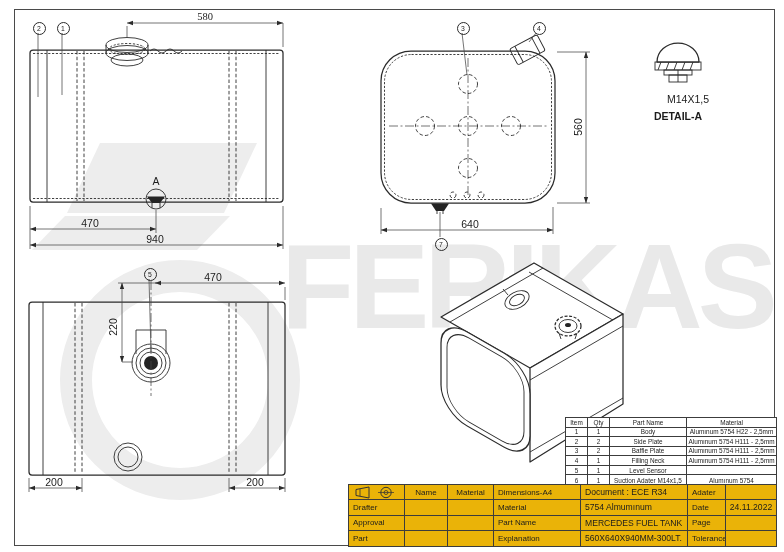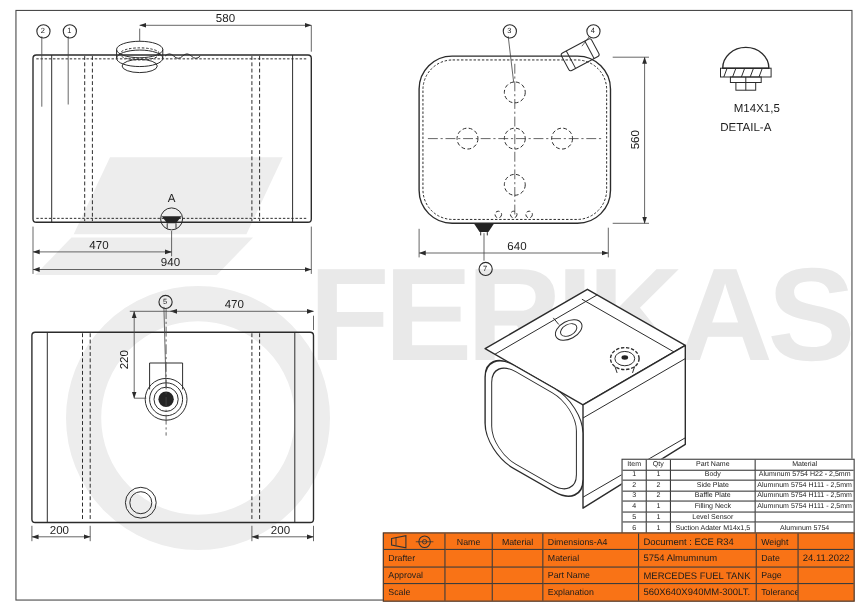--- a/index.html
+++ b/index.html
@@ -27,21 +27,21 @@
            font-size:6.8px;display:flex;align-items:center;justify-content:center;z-index:3;}
   
   .parts{position:absolute;left:565px;top:417px;width:210px;height:67px;background:#fff;z-index:4;
          display:grid;grid-template-columns:22px 22px 77px 89px;grid-auto-rows:9.55px;
          border:1px solid #3c3c3c;font-size:6.4px;}
   .pt-cell{border-right:1px solid #3c3c3c;border-bottom:1px solid #3c3c3c;
            display:flex;align-items:center;justify-content:center;overflow:hidden;white-space:nowrap;}
   .pt-cell.lastc{border-right:none;}
   .pt-cell.lastr{border-bottom:none;}
   
-  .tblock{position:absolute;left:348px;top:484px;width:427px;height:61px;background:#f97316;z-index:4;
+  .tblock{position:absolute;left:348px;top:484px;width:427px;height:61px;background:#eab308;z-index:4;
           display:grid;grid-template-columns:56px 43px 46px 87px 107px 38px 50px;
           grid-auto-rows:15.25px;border:1.3px solid #3c3c3c;font-size:8px;}
   .tb-cell{border-right:1px solid #3c3c3c;border-bottom:1px solid #3c3c3c;
            display:flex;align-items:center;padding:0 0 0 4px;overflow:hidden;white-space:nowrap;}
   .tb-cell.lastc{border-right:none;}
   .tb-cell.lastr{border-bottom:none;}
   .tb-cell.ctr{justify-content:center;padding:0;}
   .tb-cell.big{font-size:8.6px;}
 </style>
 </head>
@@ -215,35 +215,35 @@
       <g>
         <ellipse class="s" cx="568" cy="326" rx="13" ry="10" stroke-dasharray="3,1.6" stroke-width="2.2"></ellipse>
         <ellipse class="s2" cx="568" cy="326" rx="9" ry="6.5"></ellipse>
         <ellipse class="fillk" cx="568" cy="325" rx="3" ry="2"></ellipse>
         <line class="s2" x1="559" y1="333" x2="561" y2="339"></line>
         <line class="s2" x1="577" y1="333" x2="575" y2="339"></line>
       </g>
     </g>
   </svg>
 
-  <span class="dim" style="left:205px;top:11px;">580</span>
+  <span class="dim" style="left:205px;top:11px;font-family:Liberation Serif, serif;">580</span>
   <span class="dim" style="left:90px;top:217px;">470</span>
   <span class="dim" style="left:155px;top:233px;">940</span>
   <span class="dim" style="left:156px;top:175px;">A</span>
 
   <span class="dim rot" style="left:578px;top:127px;">560</span>
   <span class="dim" style="left:470px;top:218px;text-align:right;">640</span>
 
   <span class="dim" style="left:213px;top:271px;">470</span>
   <span class="dim rot" style="left:113px;top:327px;">220</span>
   <span class="dim" style="left:54px;top:476px;">200</span>
   <span class="dim" style="left:255px;top:476px;">200</span>
 
   <span class="dim" style="left:678px;top:93px;padding-left:20px;">M14X1,5</span>
-  <span class="dim" style="left:678px;top:110px;">DETAIL-A</span>
+  <span class="dim" style="left:678px;top:110px;font-weight:bold;">DETAIL-A</span>
 
   <div class="balloon" style="left:32.5px;top:21.5px;">2</div>
   <div class="balloon" style="left:56.5px;top:21.5px;">1</div>
   <div class="balloon" style="left:456.5px;top:21.5px;">3</div>
   <div class="balloon" style="left:532.5px;top:21.5px;">4</div>
   <div class="balloon" style="left:434.5px;top:237.5px;">7</div>
   <div class="balloon" style="left:143.5px;top:267.5px;">5</div>
 
   <div class="parts">
     <div class="pt-cell">Item</div>
@@ -290,40 +290,40 @@
         <line x1="7" y1="3" x2="7" y2="10" stroke="#333" stroke-width="0.8"></line>
         <circle cx="33" cy="6.5" r="5.2" fill="none" stroke="#333" stroke-width="1"></circle>
         <circle cx="33" cy="6.5" r="2" fill="none" stroke="#333" stroke-width="0.8"></circle>
         <line x1="25" y1="6.5" x2="41" y2="6.5" stroke="#333" stroke-width="0.7"></line>
       </svg>
     </div>
     <div class="tb-cell ctr">Name</div>
     <div class="tb-cell ctr">Material</div>
     <div class="tb-cell">Dimensions-A4</div>
     <div class="tb-cell big">Document : ECE R34</div>
-    <div class="tb-cell">Weight</div>
+    <div class="tb-cell">Adater</div>
     <div class="tb-cell lastc"></div>
 
     <div class="tb-cell">Drafter</div>
     <div class="tb-cell"></div>
     <div class="tb-cell"></div>
     <div class="tb-cell">Material</div>
     <div class="tb-cell big">5754 Almumınum</div>
     <div class="tb-cell">Date</div>
     <div class="tb-cell lastc ctr big">24.11.2022</div>
 
     <div class="tb-cell">Approval</div>
     <div class="tb-cell"></div>
     <div class="tb-cell"></div>
     <div class="tb-cell">Part Name</div>
     <div class="tb-cell big">MERCEDES FUEL TANK</div>
     <div class="tb-cell">Page</div>
     <div class="tb-cell lastc"></div>
 
-    <div class="tb-cell lastr">Scale</div>
+    <div class="tb-cell lastr">Part</div>
     <div class="tb-cell lastr"></div>
     <div class="tb-cell lastr"></div>
     <div class="tb-cell lastr">Explanation</div>
     <div class="tb-cell lastr big">560X640X940MM-300LT.</div>
     <div class="tb-cell lastr">Tolerance</div>
     <div class="tb-cell lastc lastr"></div>
   </div>
 
 </div>
 

